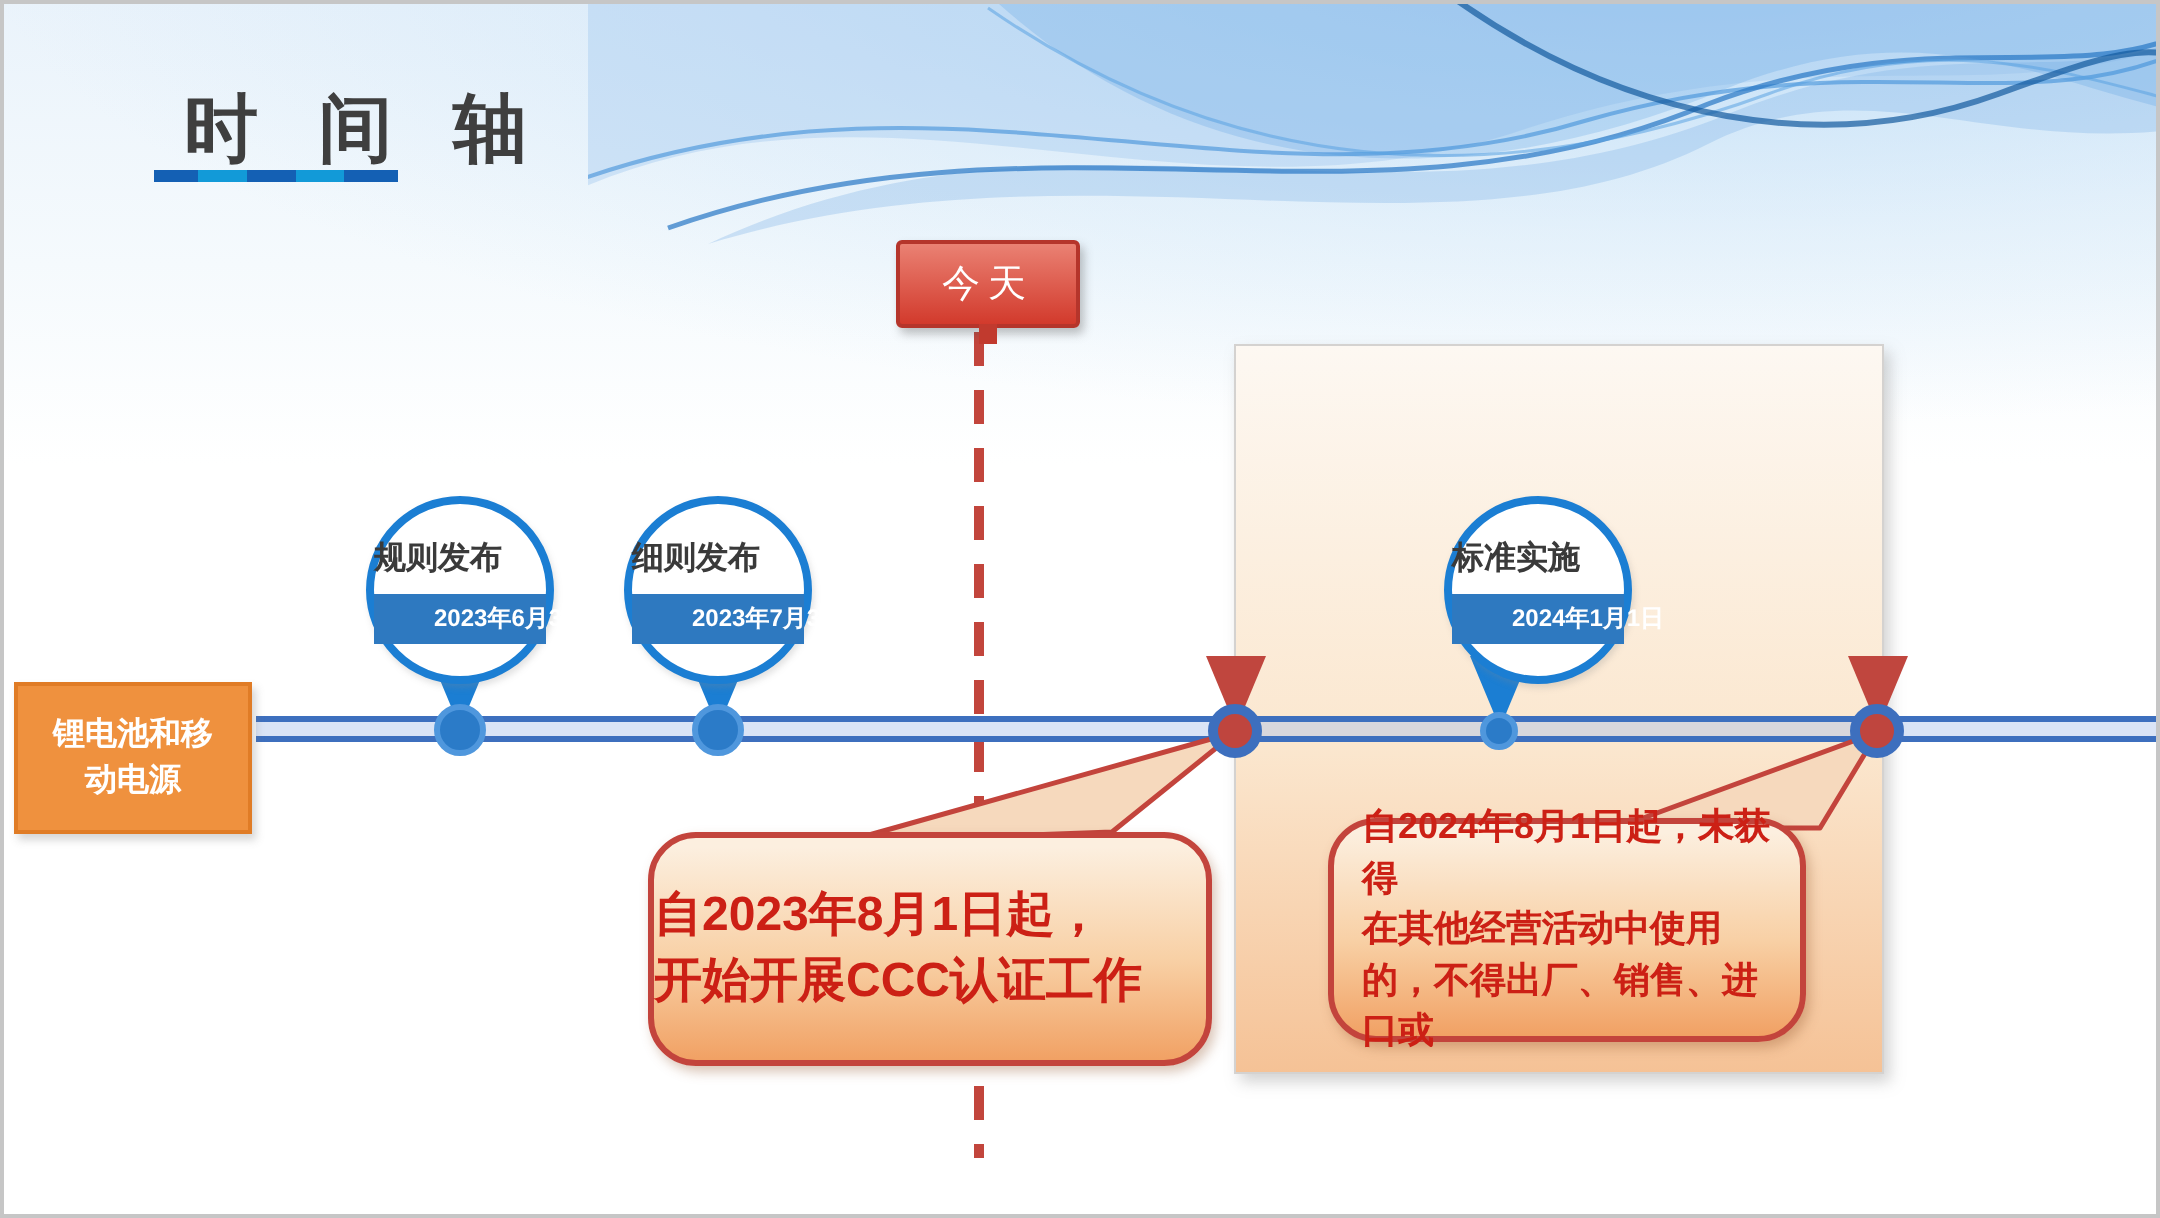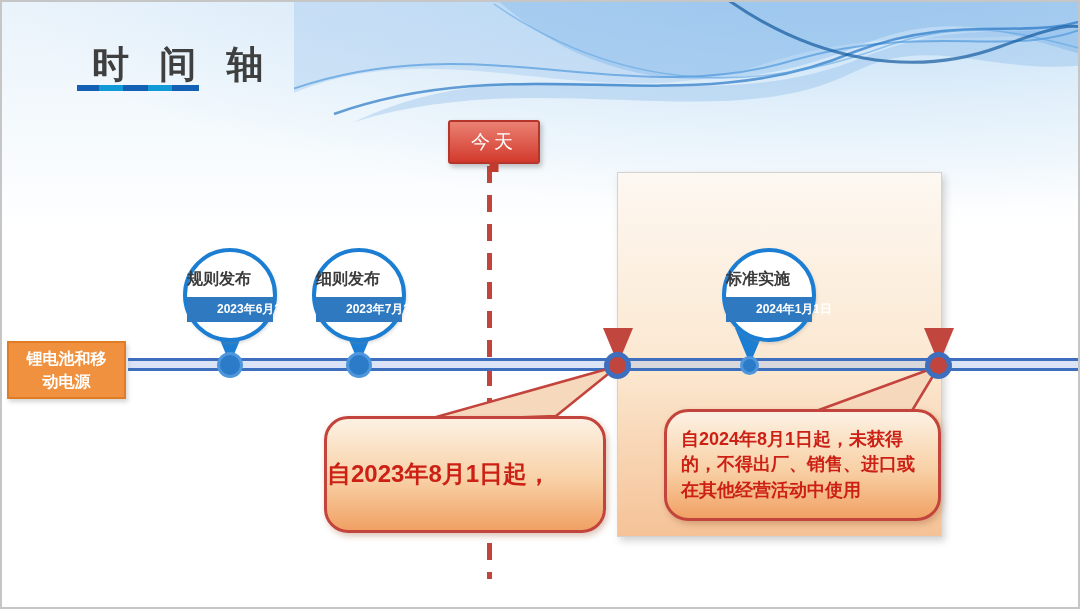--- a/index.html
+++ b/index.html
@@ -59,21 +59,21 @@
     box-shadow: 3px 4px 7px rgba(130,130,130,.35);
   }
   
   .timeline-rule {
     position: absolute; left: 126px; top: 356px; width: 950px; height: 13px; z-index: 2;
     border-top: 3px solid #3d6fbe; border-bottom: 3px solid #3d6fbe;
     background: rgba(173,196,235,.45);
   }
   
   .axis-label {
-    position: absolute; left: 5px; top: 339px; width: 119px; height: 58px; z-index: 4;
+    position: absolute; left: 5px; top: 339px; width: 119px; height: 76px; z-index: 4;
     background: #ef913e; border: 2px solid #e07c26;
     display: flex; flex-direction: column; align-items: center; justify-content: center;
     color: #ffffff; font-size: 16px; font-weight: bold; line-height: 1.45;
     box-shadow: 2px 3px 4px rgba(120,120,120,.3);
   }
   
   .connectors { position: absolute; left: 0; top: 0; width: 1080px; height: 609px; z-index: 3; pointer-events: none; }
   
   .node-circle {
     position: absolute; top: 246px; width: 94px; height: 94px; border-radius: 50%;
@@ -100,21 +100,21 @@
   
   .callout {
     position: absolute; z-index: 6;
     border: 3px solid #c3443c; border-radius: 24px;
     background: linear-gradient(to bottom, #fcefdf 4%, #f8d0a5 55%, #f1a164 100%);
     box-shadow: 2px 3px 6px rgba(150,90,50,.35);
     color: #cc2015; font-weight: bold;
     display: flex; flex-direction: column; justify-content: center;
   }
   .callout.left { left: 322px; top: 414px; width: 282px; height: 117px; font-size: 24px; line-height: 1.35; }
-  .callout.right { left: 662px; top: 407px; width: 277px; height: 112px; font-size: 18px; line-height: 1.42; padding: 8px 12px 8px 14px; }
+  .callout.right { left: 662px; top: 407px; width: 239px; height: 112px; font-size: 18px; line-height: 1.42; padding: 8px 12px 8px 14px; }
 </style>
 </head>
 <body>
 
 <div class="slide">
 
   <svg class="waves" viewBox="0 0 788 120" preserveAspectRatio="none">
     <path d="M-10,95 C150,22 300,120 470,62 C620,14 700,55 800,18 L800,-5 L-10,-5 Z" fill="#a9cdf0" opacity="0.45"></path>
     <path d="M60,120 C240,35 400,125 570,55 C680,10 745,45 800,15 L800,62 C700,76 640,30 560,70 C430,136 250,62 60,120 Z" fill="#7eb4e8" opacity="0.33"></path>
     <path d="M200,-5 C300,88 430,100 570,42 C670,2 730,40 800,55 L800,-5 Z" fill="#4a94dd" opacity="0.22"></path>
@@ -169,20 +169,21 @@
 
 
   <div class="dot big-blue" style="left:215px;"></div>
   <div class="dot big-blue" style="left:344px;"></div>
   <div class="dot red-ring" style="left:602px;"></div>
   <div class="dot small-blue" style="left:738px;"></div>
   <div class="dot red-ring" style="left:923px;"></div>
 
   <div class="callout left">
     <div>自2023年8月1日起，</div>
+    <div>开始开展CCC认证工作</div>
   </div>
   <div class="callout right">
     <div>自2024年8月1日起，未获得</div>
+    <div>在其他经营活动中使用</div>
     <div>的，不得出厂、销售、进口或</div>
-    <div>在其他经营活动中使用</div>
   </div>
 
 </div>
 
 </body></html>

